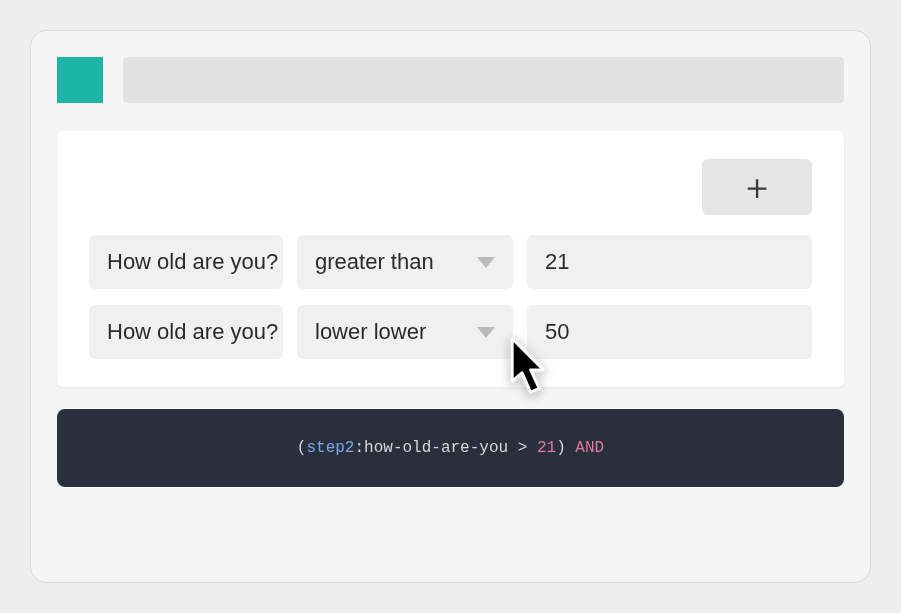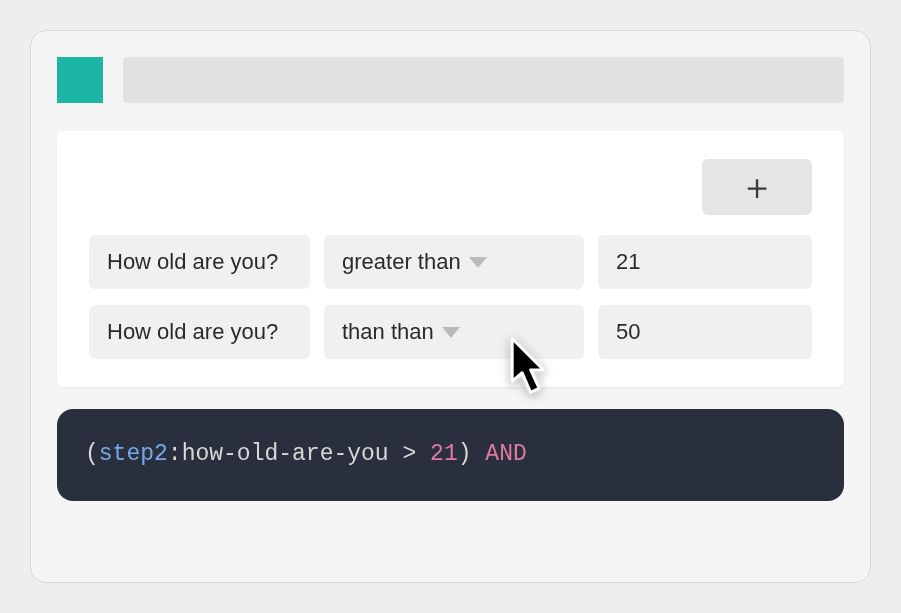--- a/index.html
+++ b/index.html
@@ -95,27 +95,28 @@
       border-radius: 6px;
       padding: 14px 18px;
       font-size: 22px;
       color: #2a2a2a;
       display: flex;
       align-items: center;
       white-space: nowrap;
     }
     
     .field-select.question {
-      width: 221px;
+      width: 194px;
       flex-shrink: 0;
     }
     
     .field-select.operator {
-      width: 260px;
+      width: 216px;
       flex-shrink: 0;
+      justify-content: space-between;
     }
     
     .field-input {
       flex: 1;
       background: #f0f0f0;
       border-radius: 6px;
       padding: 14px 18px;
       font-size: 22px;
       color: #2a2a2a;
       display: flex;
@@ -126,26 +127,27 @@
       width: 0;
       height: 0;
       border-left: 9px solid transparent;
       border-right: 9px solid transparent;
       border-top: 11px solid #bababa;
       margin-left: 8px;
     }
     
     .code-block {
       background: #2a2f3d;
-      border-radius: 16px;
+      border-radius: 8px;
       padding: 24px 28px;
       font-family: 'Menlo', 'Consolas', 'Courier New', monospace;
-      font-size: 23px;
+      font-size: 16px;
       line-height: 1.9;
       color: #dcdcdc;
+      text-align: center;
     }
     
     .code-line {
       white-space: nowrap;
     }
     
     .tok-paren { color: #d8d8d8; }
     .tok-step { color: #7aa7e8; }
     .tok-colon { color: #d8d8d8; }
     .tok-field { color: #d8d8d8; }
@@ -189,21 +191,21 @@
       <div class="field-input">
         <span>21</span>
       </div>
     </div>
 
     <div class="rule-row">
       <div class="field-select question">
         <span>How old are you?</span>
       </div>
       <div class="field-select operator">
-        <span>than than</span>
+        <span>lower lower</span>
         <span class="chevron-down"></span>
       </div>
       <div class="field-input">
         <span>50</span>
       </div>
     </div>
   </div>
 
   <div class="code-block">
     <div class="code-line"><span class="tok-paren">(</span><span class="tok-step">step2</span><span class="tok-colon">:</span><span class="tok-field">how-old-are-you</span><span class="tok-op"> &gt; </span><span class="tok-num">21</span><span class="tok-paren">) </span><span class="tok-and">AND</span></div>

